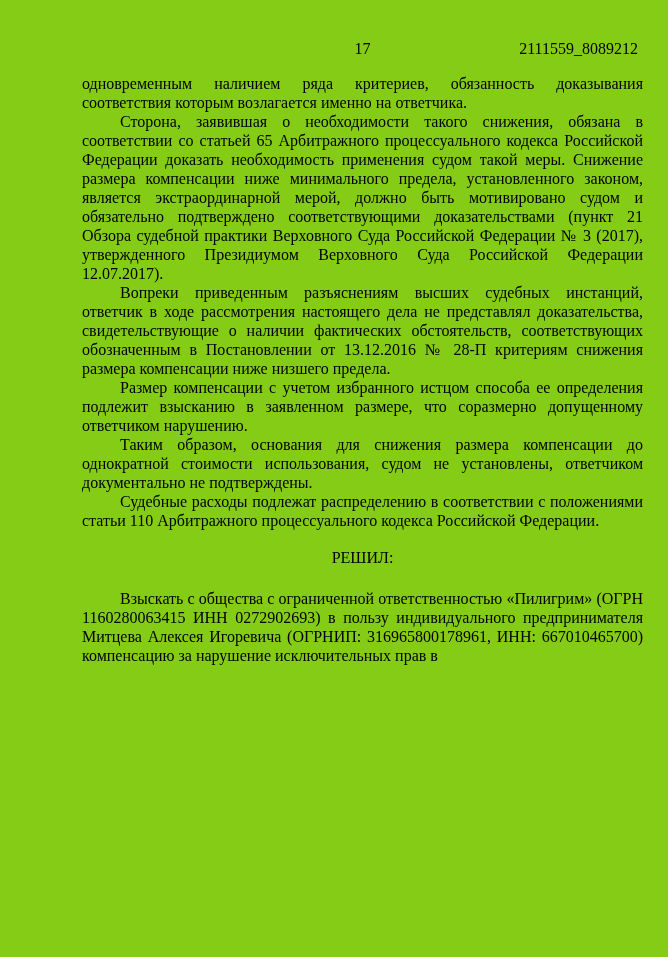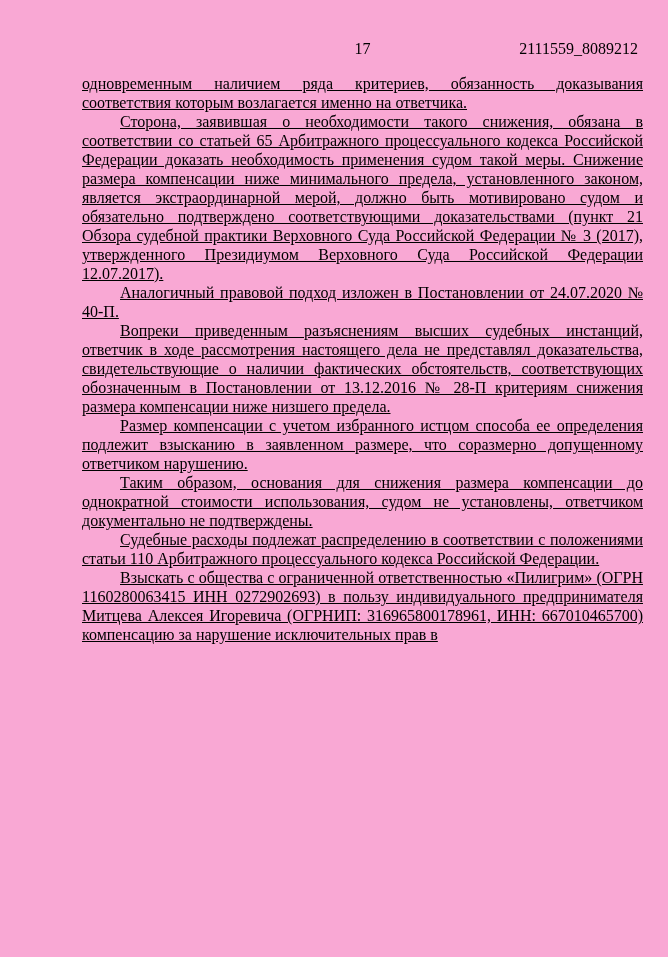--- a/index.html
+++ b/index.html
@@ -1,21 +1,21 @@
 <!DOCTYPE html>
 <html lang="ru"><head>
 <meta charset="utf-8">
 <style>
   html, body { margin: 0; padding: 0; }
   body { background: #ffffff; }
   .page {
     position: relative;
     width: 668px;
     height: 957px;
-    background: #f9a8d4;
+    background: #84cc16;
     overflow: hidden;
     font-family: "Liberation Serif", "DejaVu Serif", serif;
     color: #000000;
     -webkit-font-smoothing: antialiased;
   }
   .page-header {
     position: absolute;
     top: 39px;
     left: 82px;
     width: 561px;
@@ -41,21 +41,20 @@
     left: 82px;
     width: 561px;
     font-size: 16px;
     line-height: 19px;
     text-align: justify;
   }
   .document-body p {
     margin: 0;
     padding: 0;
     text-indent: 38px;
-    text-decoration: underline;
   }
   .document-body p.continuation {
     text-indent: 0;
   }
   .document-body .heading {
     text-align: center;
     text-indent: 0;
     margin: 18px 0 22px 0;
   }
 </style>
@@ -65,20 +64,20 @@
 <div class="page">
   <div class="page-header">
     <span class="page-number">17</span>
     <span class="document-number">2111559_8089212</span>
   </div>
 
   <div class="document-body">
 
   <p class="continuation">одновременным наличием ряда критериев, обязанность доказывания соответствия которым возлагается именно на ответчика.</p>
       <p class="paragraph">Сторона, заявившая о необходимости такого снижения, обязана в соответствии со статьей 65 Арбитражного процессуального кодекса Российской Федерации доказать необходимость применения судом такой меры. Снижение размера компенсации ниже минимального предела, установленного законом, является экстраординарной мерой, должно быть мотивировано судом и обязательно подтверждено соответствующими доказательствами (пункт 21 Обзора судебной практики Верховного Суда Российской Федерации № 3 (2017), утвержденного Президиумом Верховного Суда Российской Федерации 12.07.2017).</p>
-      <p class="paragraph">Аналогичный правовой подход изложен в Постановлении от 24.07.2020 № 40-П.</p>
       <p class="paragraph">Вопреки приведенным разъяснениям высших судебных инстанций, ответчик в ходе рассмотрения настоящего дела не представлял доказательства, свидетельствующие о наличии фактических обстоятельств, соответствующих обозначенным в Постановлении от 13.12.2016 № 28-П критериям снижения размера компенсации ниже низшего предела.</p>
       <p class="paragraph">Размер компенсации с учетом избранного истцом способа ее определения подлежит взысканию в заявленном размере, что соразмерно допущенному ответчиком нарушению.</p>
       <p class="paragraph">Таким образом, основания для снижения размера компенсации до однократной стоимости использования, судом не установлены, ответчиком документально не подтверждены.</p>
       <p class="paragraph">Судебные расходы подлежат распределению в соответствии с положениями статьи 110 Арбитражного процессуального кодекса Российской Федерации.</p>
+      <div class="heading">РЕШИЛ:</div>
       <p class="paragraph">Взыскать с общества с ограниченной ответственностью «Пилигрим» (ОГРН 1160280063415 ИНН 0272902693) в пользу индивидуального предпринимателя Митцева Алексея Игоревича (ОГРНИП: 316965800178961, ИНН: 667010465700) компенсацию за нарушение исключительных прав в</p>
     </div>
 </div>
 
 </body></html>

